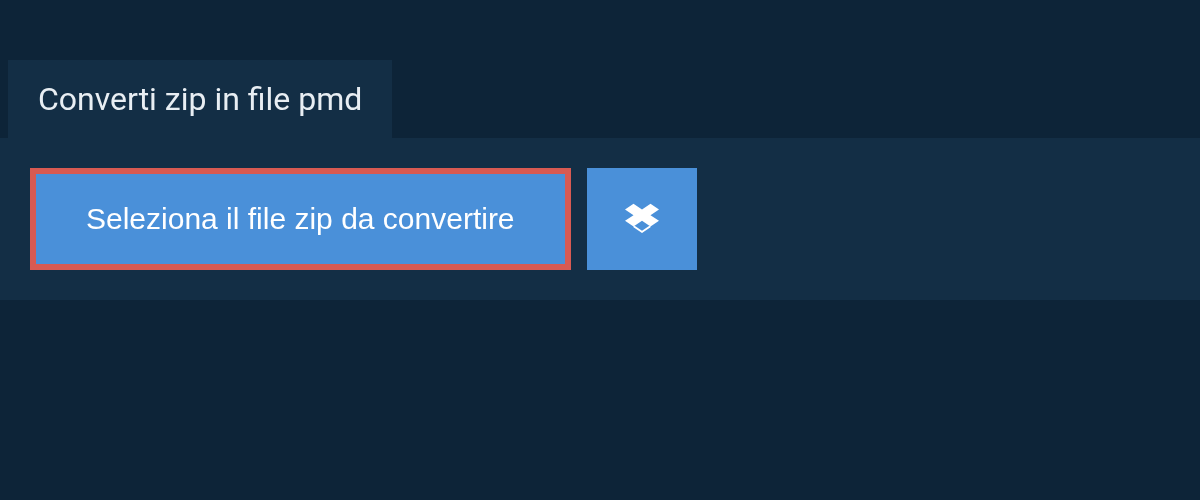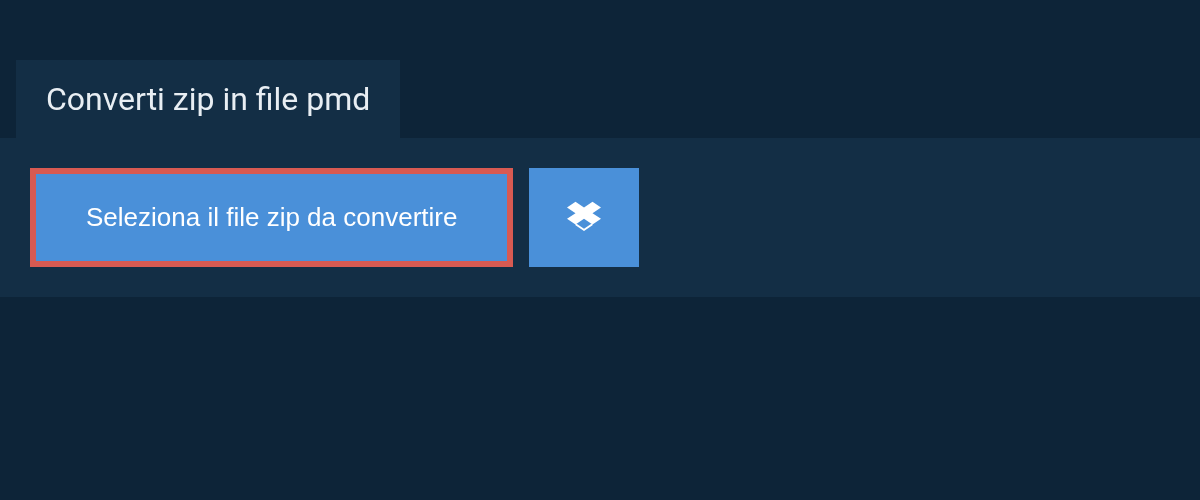--- a/index.html
+++ b/index.html
@@ -12,21 +12,21 @@
       height: 500px;
       background: #0d2438;
       font-family: -apple-system, BlinkMacSystemFont, "Segoe UI", Roboto, Helvetica, Arial, sans-serif;
       overflow: hidden;
     }
     .tab-header {
       display: inline-block;
       background: #132e45;
       padding: 20px 30px;
       margin-top: 60px;
-      margin-left: 16px;
+      margin-left: 8px;
     }
     .tab-title {
       color: #e8eef3;
       font-size: 32px;
       font-weight: 400;
     }
     .panel {
       background: #132e45;
       width: 1200px;
       padding: 30px;
@@ -36,21 +36,21 @@
       gap: 16px;
       align-items: stretch;
     }
     .select-file-wrapper {
       border: 6px solid #d85a52;
       display: inline-block;
     }
     .select-file-button {
       background: #4a90d9;
       color: #ffffff;
-      font-size: 26px;
+      font-size: 30px;
       font-weight: 400;
       padding: 28px 50px;
       border: none;
       cursor: pointer;
       display: block;
       white-space: nowrap;
     }
     .dropbox-button {
       background: #4a90d9;
       border: none;

